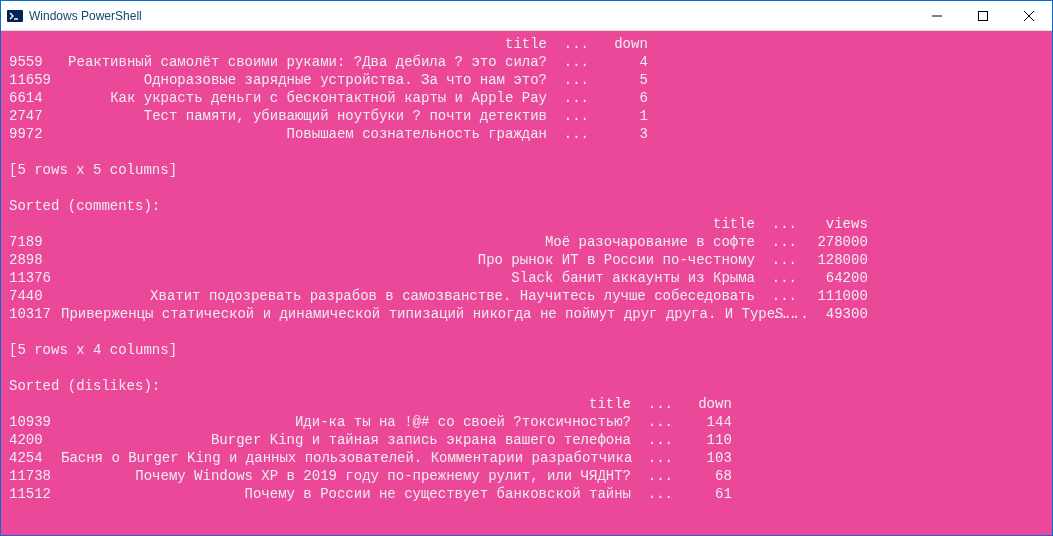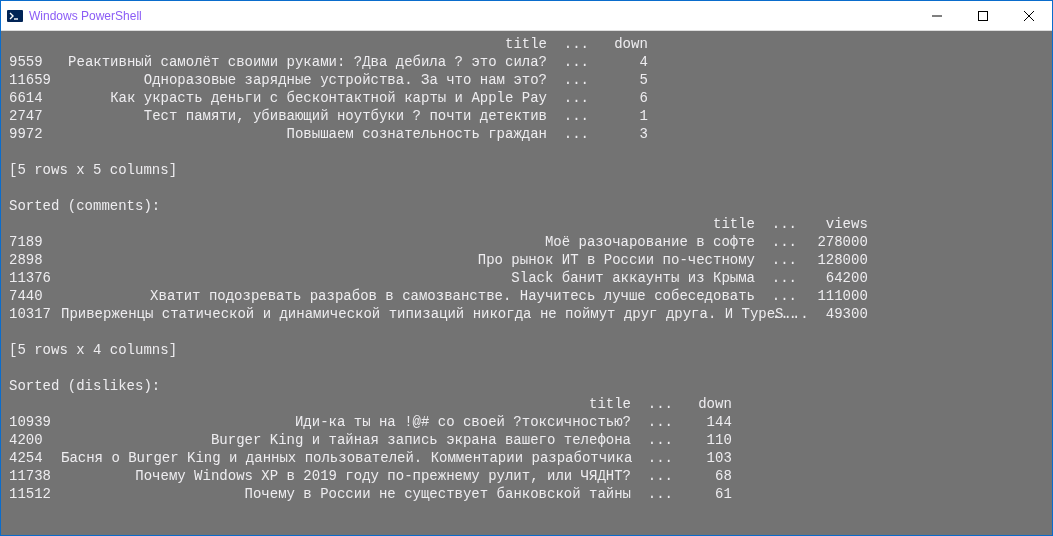--- a/index.html
+++ b/index.html
@@ -33,40 +33,40 @@
     .title-icon {
       width: 16px;
       height: 16px;
       margin-right: 6px;
       display: flex;
       align-items: center;
       justify-content: center;
     }
     .title-text {
       font-size: 12px;
-      color: #8b5cf6;
+      color: #0c4a6e;
       flex: 1;
     }
     .win-controls {
       display: flex;
       height: 100%;
     }
     .win-btn {
       width: 46px;
       height: 100%;
       display: flex;
       align-items: center;
       justify-content: center;
       font-size: 10px;
       color: #000;
       cursor: pointer;
     }
     .terminal {
       flex: 1;
-      background: #737373;
+      background: #ec4899;
       color: #eeedf0;
       font-family: Consolas, "Courier New", monospace;
       font-size: 14px;
       line-height: 18px;
       padding: 4px 8px;
       overflow: hidden;
       white-space: pre;
     }
     .line {
       display: block;

